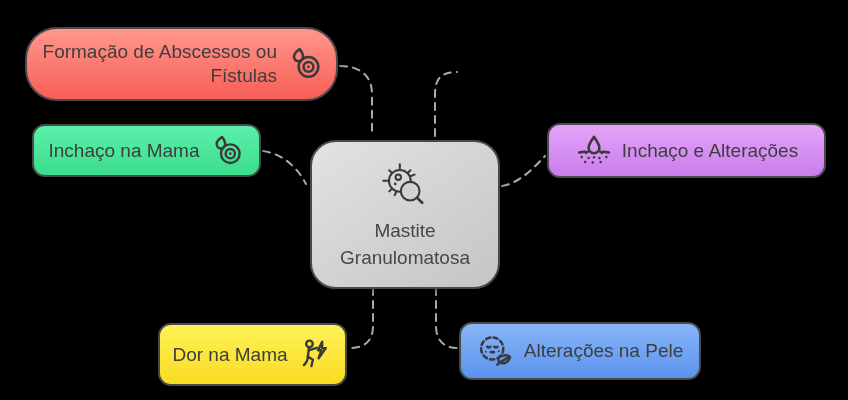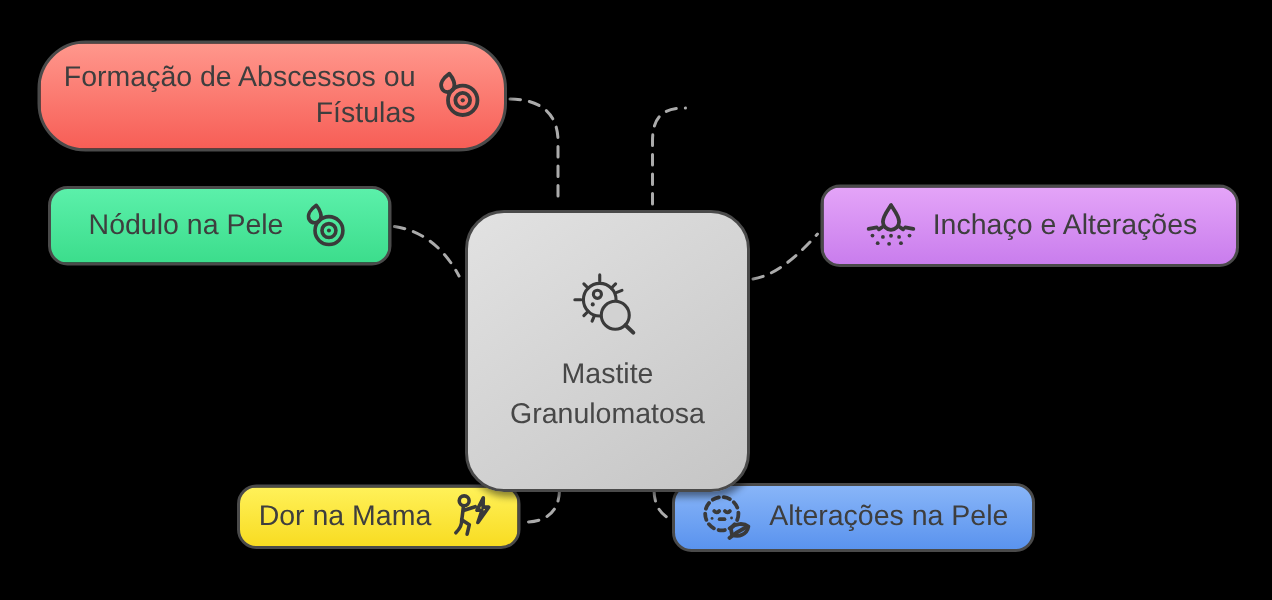--- a/index.html
+++ b/index.html
@@ -16,24 +16,24 @@
     color:#3e3e3e;font-size:19px;line-height:24px;box-sizing:border-box;
     box-shadow:2px 3px 5px rgba(0,0,0,0.45);
   }
   .node .ic{flex:0 0 auto;display:flex;align-items:center;}
   .node svg{stroke:#3a3a3a;fill:none;stroke-width:1.6;stroke-linecap:round;stroke-linejoin:round;}
   .n-abscessos{left:25px;top:27px;width:313px;height:74px;background:linear-gradient(#ff978c,#f75e56);border-radius:32px;}
   .n-abscessos .lbl{width:238px;text-align:right;}
   .n-nodulo{left:32px;top:124px;width:229px;height:53px;background:linear-gradient(#5bf0aa,#3cdd8c);}
   .n-retracao{left:460px;top:46px;width:253px;height:55px;background:linear-gradient(#c3f05e,#a3db2e);}
   .n-inchaco{left:547px;top:123px;width:279px;height:55px;background:linear-gradient(#e4a4f8,#c97ded);}
-  .n-dor{left:158px;top:323px;width:189px;height:43px;background:linear-gradient(#fff159,#f8dc22);}
-  .n-alteracoes{left:448px;top:322px;width:242px;height:46px;background:linear-gradient(#88b5f8,#5a93ee);}
+  .n-dor{left:158px;top:323px;width:189px;height:63px;background:linear-gradient(#fff159,#f8dc22);}
+  .n-alteracoes{left:459px;top:322px;width:242px;height:58px;background:linear-gradient(#88b5f8,#5a93ee);}
   .n-center{
-    left:310px;top:140px;width:190px;height:188px;border-radius:26px;
+    left:310px;top:140px;width:190px;height:149px;border-radius:26px;
     background:linear-gradient(145deg,#e2e2e2,#c5c5c5);
     flex-direction:column;gap:4px;color:#474747;
     border-width:2.5px;
   }
   .n-center .lbl{width:166px;text-align:center;line-height:27px;}
   .dot{fill:#3a3a3a;stroke:none;}
 </style>
 </head>
 <body>
 
@@ -54,21 +54,21 @@
       <svg width="38" height="38" viewBox="0 0 24 24">
         <path d="M8.6 2.6 C6 4.4 4.3 6.9 5.5 9 C6.6 10.9 9.4 10.7 10.4 8.8 C11.2 7.2 10.3 4.6 8.6 2.6 Z"></path>
         <circle cx="14.2" cy="13.8" r="6.2"></circle>
         <circle cx="14.2" cy="13.8" r="3.1"></circle>
         <circle class="dot" cx="14.2" cy="13.8" r="0.9"></circle>
       </svg>
     </span>
   </div>
 
   <div class="node n-nodulo">
-    <div class="lbl">Nódulo na Pele</div>
+    <div class="lbl">Inchaço na Mama</div>
     <span class="ic">
       <svg width="36" height="36" viewBox="0 0 24 24">
         <path d="M8.6 2.6 C6 4.4 4.3 6.9 5.5 9 C6.6 10.9 9.4 10.7 10.4 8.8 C11.2 7.2 10.3 4.6 8.6 2.6 Z"></path>
         <circle cx="14.2" cy="13.8" r="6.2"></circle>
         <circle cx="14.2" cy="13.8" r="3.1"></circle>
         <circle class="dot" cx="14.2" cy="13.8" r="0.9"></circle>
       </svg>
     </span>
   </div>
 

